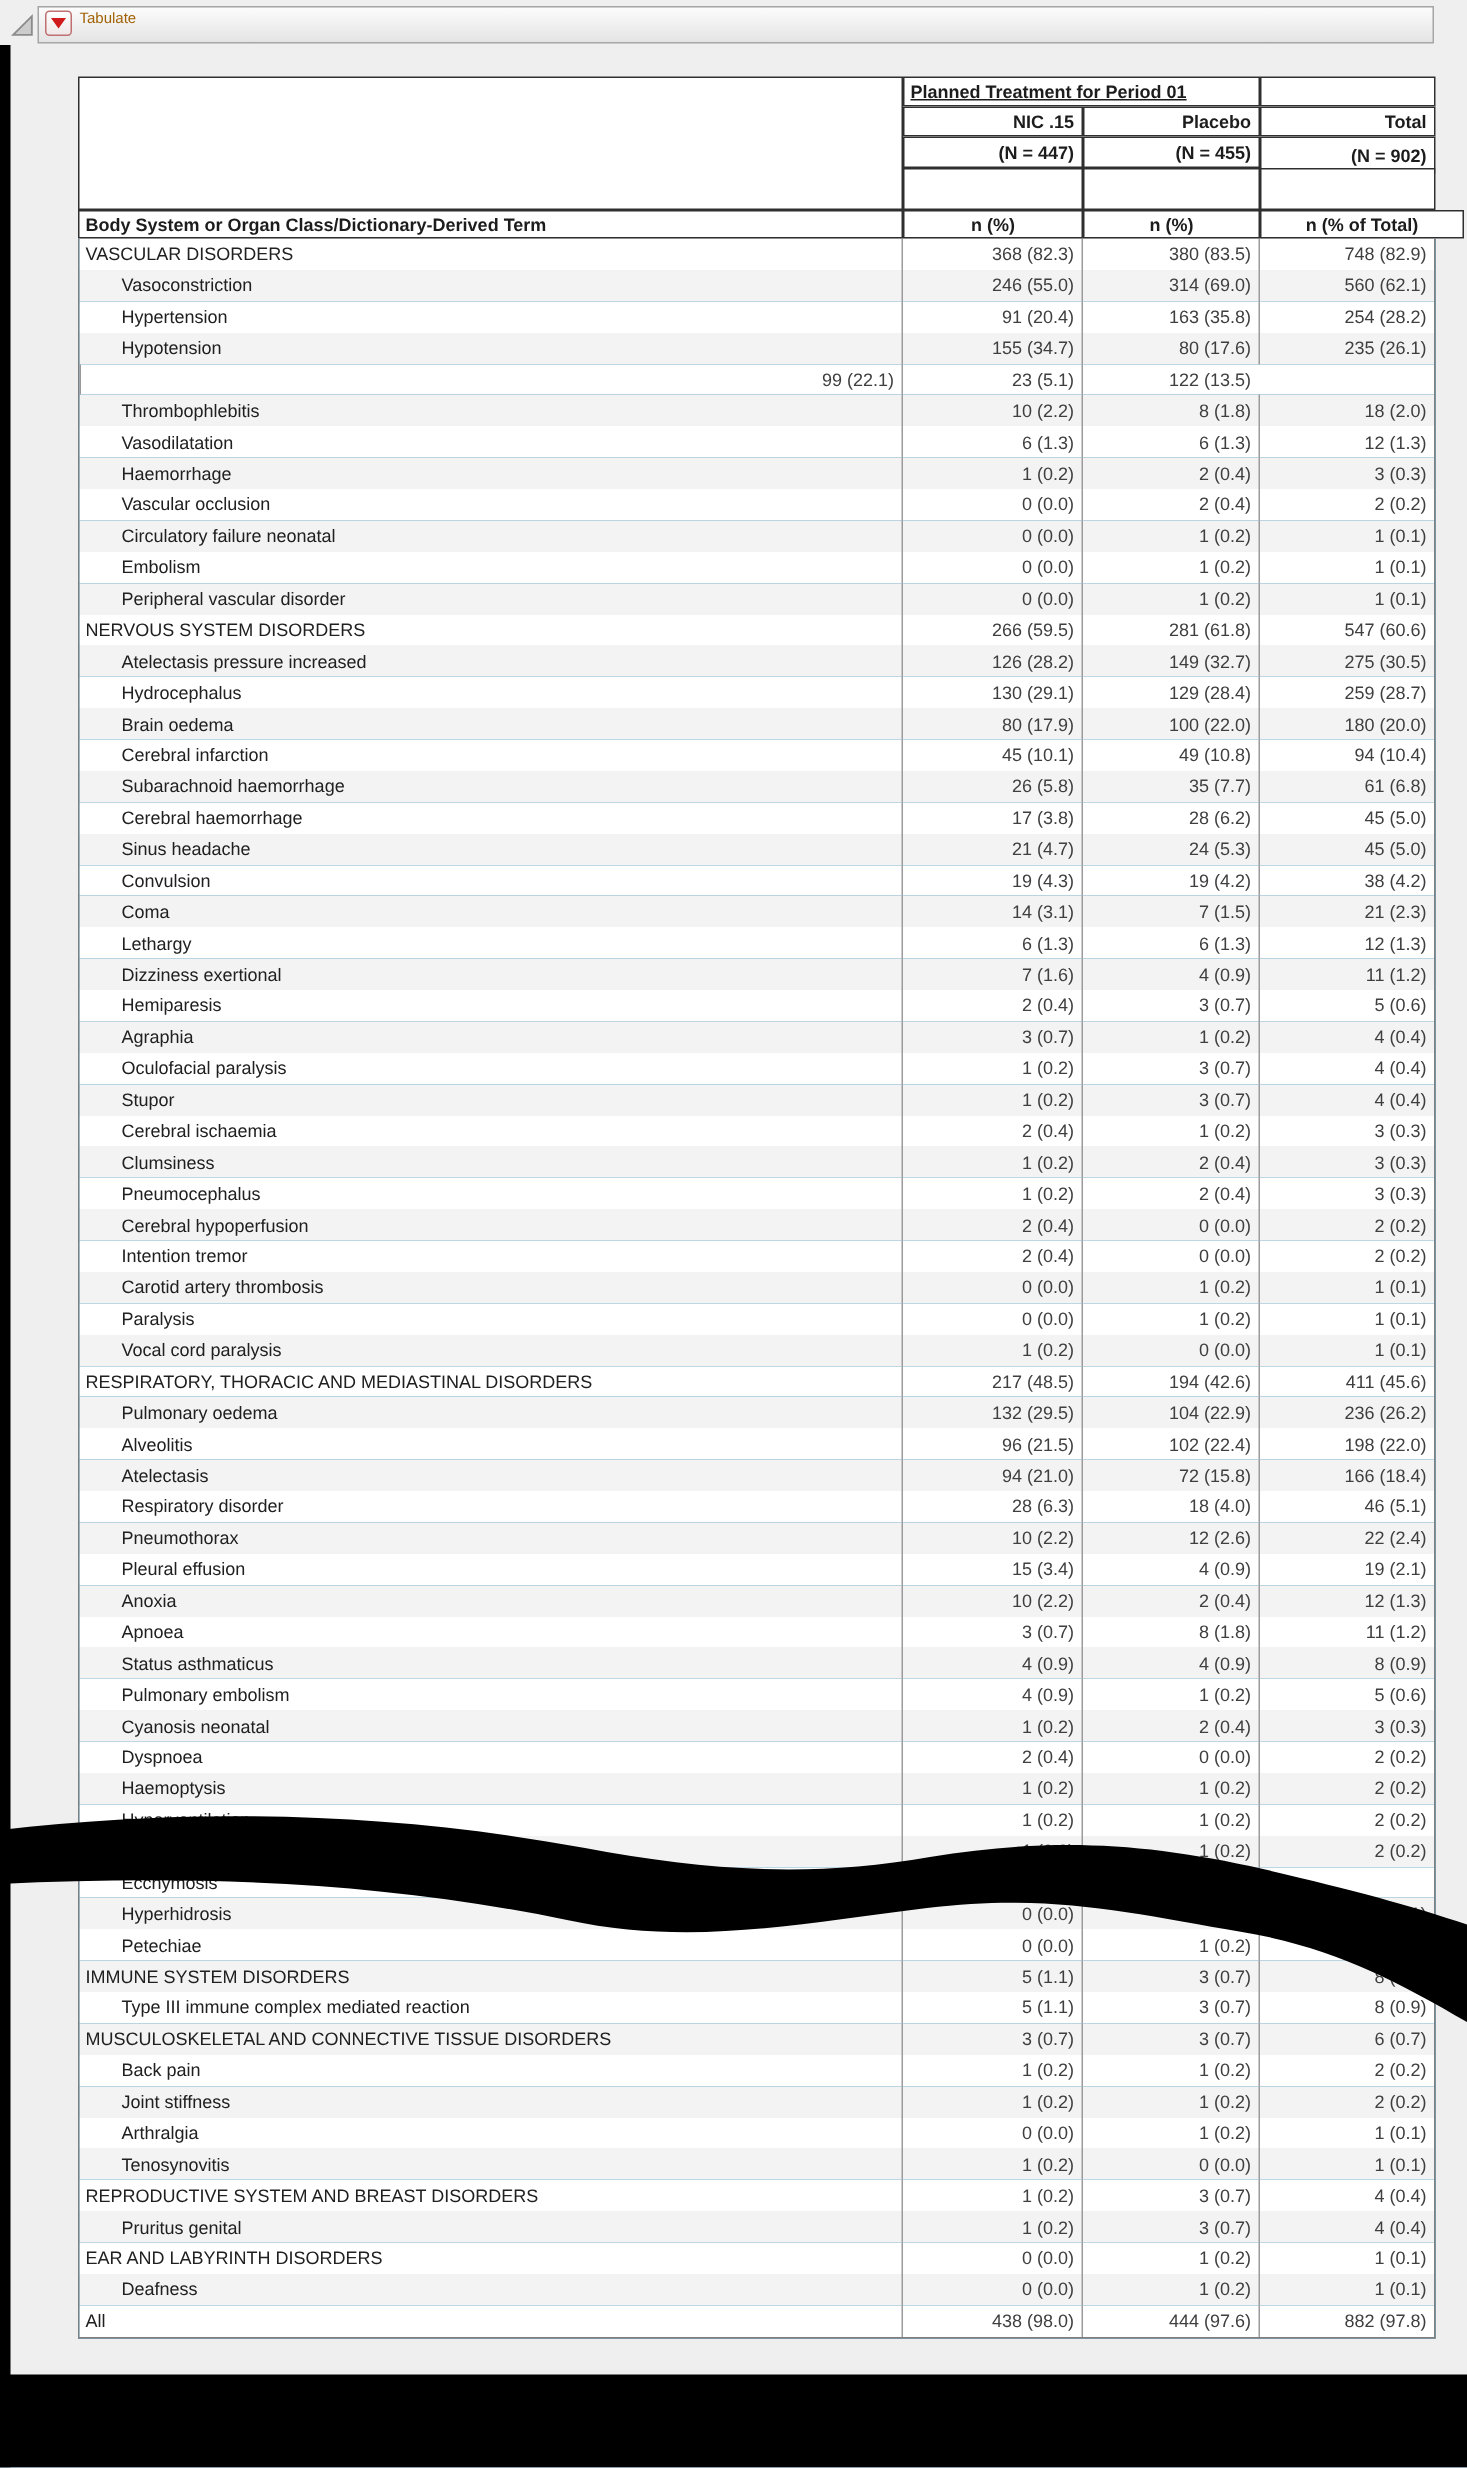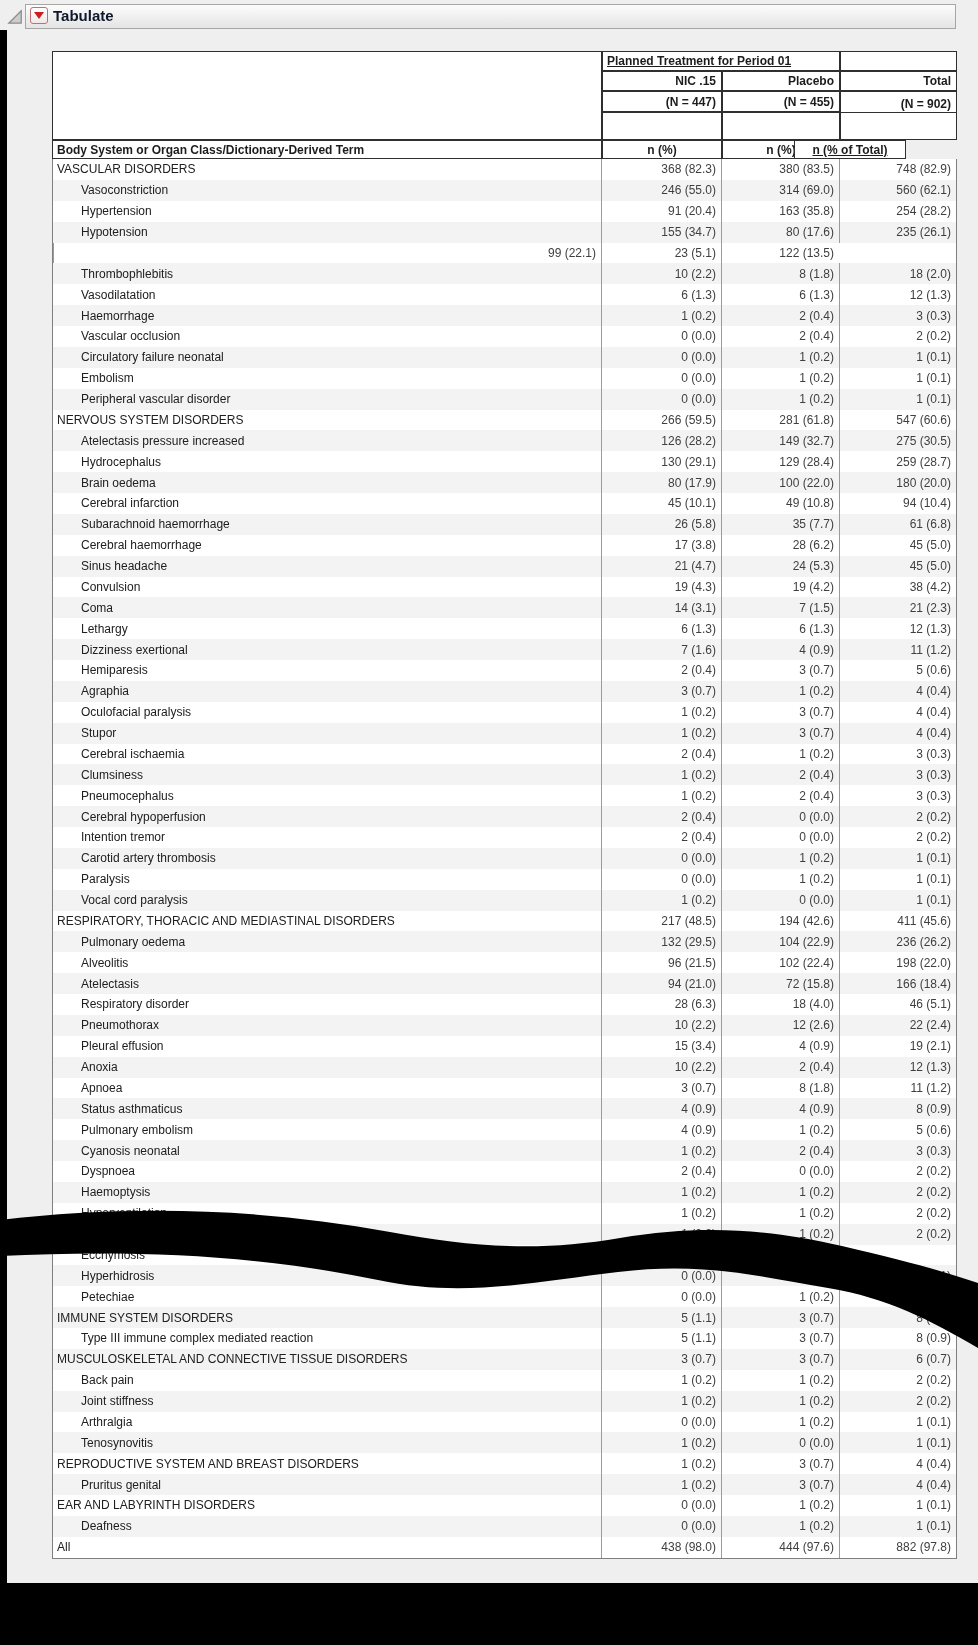--- a/index.html
+++ b/index.html
@@ -22,21 +22,21 @@
     position:absolute; left:30px; top:7px; width:18px; height:17px;
     background:linear-gradient(#ffffff,#f0e8e8);
     border:1px solid #c07070; border-radius:3px; box-sizing:border-box;
     display:flex; align-items:center; justify-content:center; cursor:pointer;
   }
   .menu-btn .tri {
     width:0; height:0; border-left:5px solid transparent; border-right:5px solid transparent;
     border-top:7px solid #cf1b1b;
   }
   .outline-title {
-    position:absolute; left:53px; top:7px; font-size:15px; font-weight:bold; color:#0f172a;
+    position:absolute; left:53px; top:7px; font-size:10px; font-weight:normal; color:#a16207;
   }
   
   .tbl { position:absolute; left:52px; top:51px; width:905px; }
   .thead { position:relative; height:108px; background:#efefef; }
   .hcell {
     position:absolute; box-sizing:border-box; background:#ffffff;
     border:1px solid #2f2f2f; font-size:12px; font-weight:bold;
     display:flex; align-items:center; overflow:hidden; white-space:nowrap;
   }
   .hcell.right  { justify-content:flex-end; padding-right:5px; }
@@ -97,21 +97,21 @@
       <div class="hcell right" style="left:670px;top:40px;width:118px;height:21px;">(N = 455)</div>
       <div class="hcell right" style="left:788px;top:40px;width:117px;height:25px;">(N = 902)</div>
 
       <div class="hcell" style="left:550px;top:61px;width:120px;height:28px;"></div>
       <div class="hcell" style="left:670px;top:61px;width:118px;height:28px;"></div>
       <div class="hcell" style="left:788px;top:61px;width:117px;height:28px;"></div>
 
       <div class="hcell left" style="left:0;top:89px;width:550px;height:19px;">Body System or Organ Class/Dictionary-Derived Term</div>
       <div class="hcell center" style="left:550px;top:89px;width:120px;height:19px;">n (%)</div>
       <div class="hcell center" style="left:670px;top:89px;width:118px;height:19px;">n (%)</div>
-      <div class="hcell center" style="left:742px;top:89px;width:112px;height:19px;text-decoration:underline;">n (% of Total)</div>
+      <div class="hcell center" style="left:788px;top:89px;width:136px;height:19px;">n (% of Total)</div>
     </div>
     <div class="tbody">
         <div class="trow">
           <div class="cell lab">VASCULAR DISORDERS</div>
           <div class="cell val">368 (82.3)</div>
           <div class="cell val">380 (83.5)</div>
           <div class="cell val">748 (82.9)</div>
         </div>
         <div class="trow stripe">
           <div class="cell lab indent">Vasoconstriction</div>

